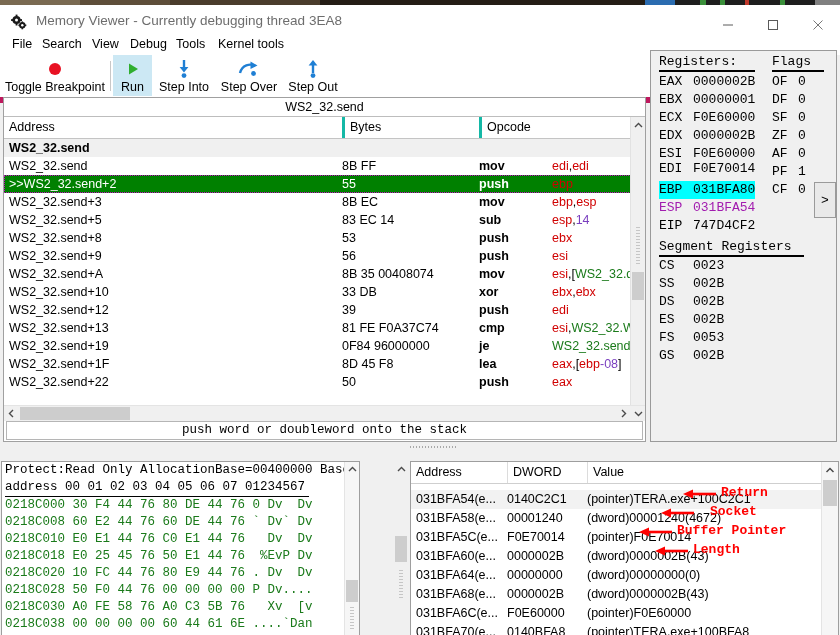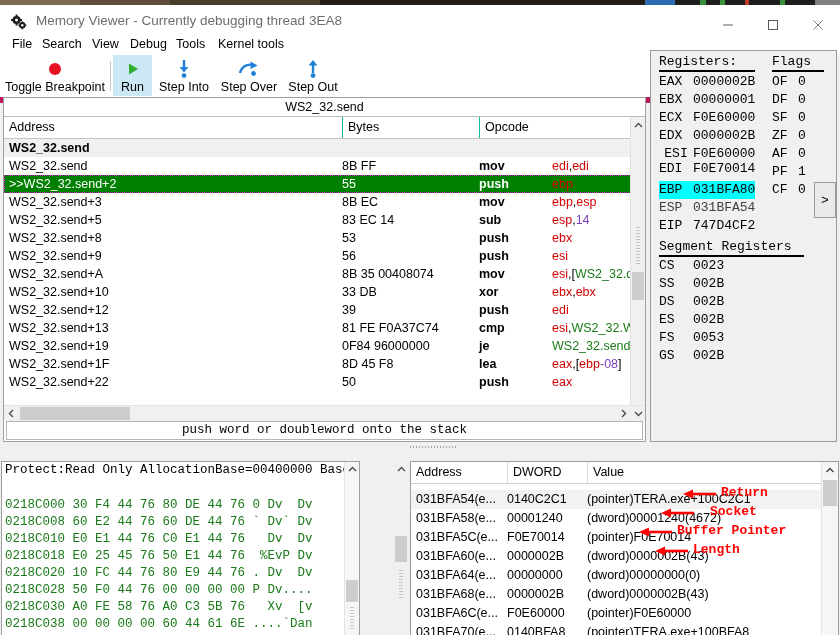--- a/index.html
+++ b/index.html
@@ -157,21 +157,21 @@
     position: absolute;
     top: 0;
     height: 21px;
     line-height: 21px;
     font-size: 12.5px;
     padding-left: 5px;
     box-sizing: border-box;
     color: #000;
     white-space: nowrap;
   }
-  .dh-cell.b { border-left: 1px solid #14b8a6; }
+  .dh-cell.b { border-left: 3px solid #14b8a6; }
 
   .disasm-body {
     position: absolute;
     left: 0; top: 41px;
     width: 627px; height: 277px;
     overflow: hidden;
     background: #ffffff;
   }
   .d-row {
     position: relative;
@@ -277,21 +277,21 @@
   .reg-row {
     position: absolute;
     left: 8px;
     height: 18px;
     line-height: 18px;
     white-space: nowrap;
   }
   .reg-name { display: inline-block; width: 34px; }
   .reg-val  { display: inline-block; }
   .reg-row.hl { background: #00ffff; }
-  .reg-row.red { color: #404040; }
+  .reg-row.red { color: #a21caf; }
   .flag-row {
     position: absolute;
     left: 121px;
     height: 18px;
     line-height: 18px;
     white-space: nowrap;
   }
   .flag-name { display: inline-block; width: 26px; }
   .seg-row {
     position: absolute;
@@ -732,21 +732,21 @@
   </div>
 
   <div class="regpane">
     <div class="reg-hdr" style="left:8px;top:3px;width:96px">Registers:</div>
     <div class="reg-hdr" style="left:121px;top:3px;width:52px">Flags</div>
     <div id="reg-list">
         <div class="reg-row" style="top: 22px;"><span class="reg-name">EAX</span><span class="reg-val">0000002B</span></div>
         <div class="reg-row" style="top: 40px;"><span class="reg-name">EBX</span><span class="reg-val">00000001</span></div>
         <div class="reg-row" style="top: 58px;"><span class="reg-name">ECX</span><span class="reg-val">F0E60000</span></div>
         <div class="reg-row" style="top: 76px;"><span class="reg-name">EDX</span><span class="reg-val">0000002B</span></div>
-        <div class="reg-row" style="top: 94px; text-align: center;"><span class="reg-name">ESI</span><span class="reg-val">F0E60000</span></div>
+        <div class="reg-row" style="top: 94px;"><span class="reg-name">ESI</span><span class="reg-val">F0E60000</span></div>
         <div class="reg-row" style="top: 109px;"><span class="reg-name">EDI</span><span class="reg-val">F0E70014</span></div>
         <div class="reg-row hl" style="top: 130px;"><span class="reg-name">EBP</span><span class="reg-val">031BFA80</span></div>
         <div class="reg-row red" style="top: 148px;"><span class="reg-name">ESP</span><span class="reg-val">031BFA54</span></div>
         <div class="reg-row" style="top: 166px;"><span class="reg-name">EIP</span><span class="reg-val">747D4CF2</span></div>
       </div>
     <div id="flag-list">
         <div class="flag-row" style="top: 22px;"><span class="flag-name">OF</span><span>0</span></div>
         <div class="flag-row" style="top: 40px;"><span class="flag-name">DF</span><span>0</span></div>
         <div class="flag-row" style="top: 58px;"><span class="flag-name">SF</span><span>0</span></div>
         <div class="flag-row" style="top: 76px;"><span class="flag-name">ZF</span><span>0</span></div>
@@ -765,20 +765,21 @@
       </div>
   </div>
   <button class="arrowbtn">&gt;</button>
 
   <div class="hsplit">
     <div class="dots"></div>
   </div>
 
   <div class="hexpane">
     <div class="hex-info">Protect:Read Only  AllocationBase=00400000 Base=</div>
+    <div class="hex-colhdr">address   00 01 02 03 04 05 06 07 01234567</div>
     <div class="hex-rows" id="hex-list">
         <div class="hex-row">0218C000 30 F4 44 76 80 DE 44 76 0 Dv  Dv</div>
         <div class="hex-row">0218C008 60 E2 44 76 60 DE 44 76 ` Dv` Dv</div>
         <div class="hex-row">0218C010 E0 E1 44 76 C0 E1 44 76   Dv  Dv</div>
         <div class="hex-row">0218C018 E0 25 45 76 50 E1 44 76  %EvP Dv</div>
         <div class="hex-row">0218C020 10 FC 44 76 80 E9 44 76 . Dv  Dv</div>
         <div class="hex-row">0218C028 50 F0 44 76 00 00 00 00 P Dv....</div>
         <div class="hex-row">0218C030 A0 FE 58 76 A0 C3 5B 76   Xv  [v</div>
         <div class="hex-row">0218C038 00 00 00 00 60 44 61 6E ....`Dan</div>
         <div class="hex-row">0218C040 00 00 00 00 20 F7 BC 6D       m</div>

